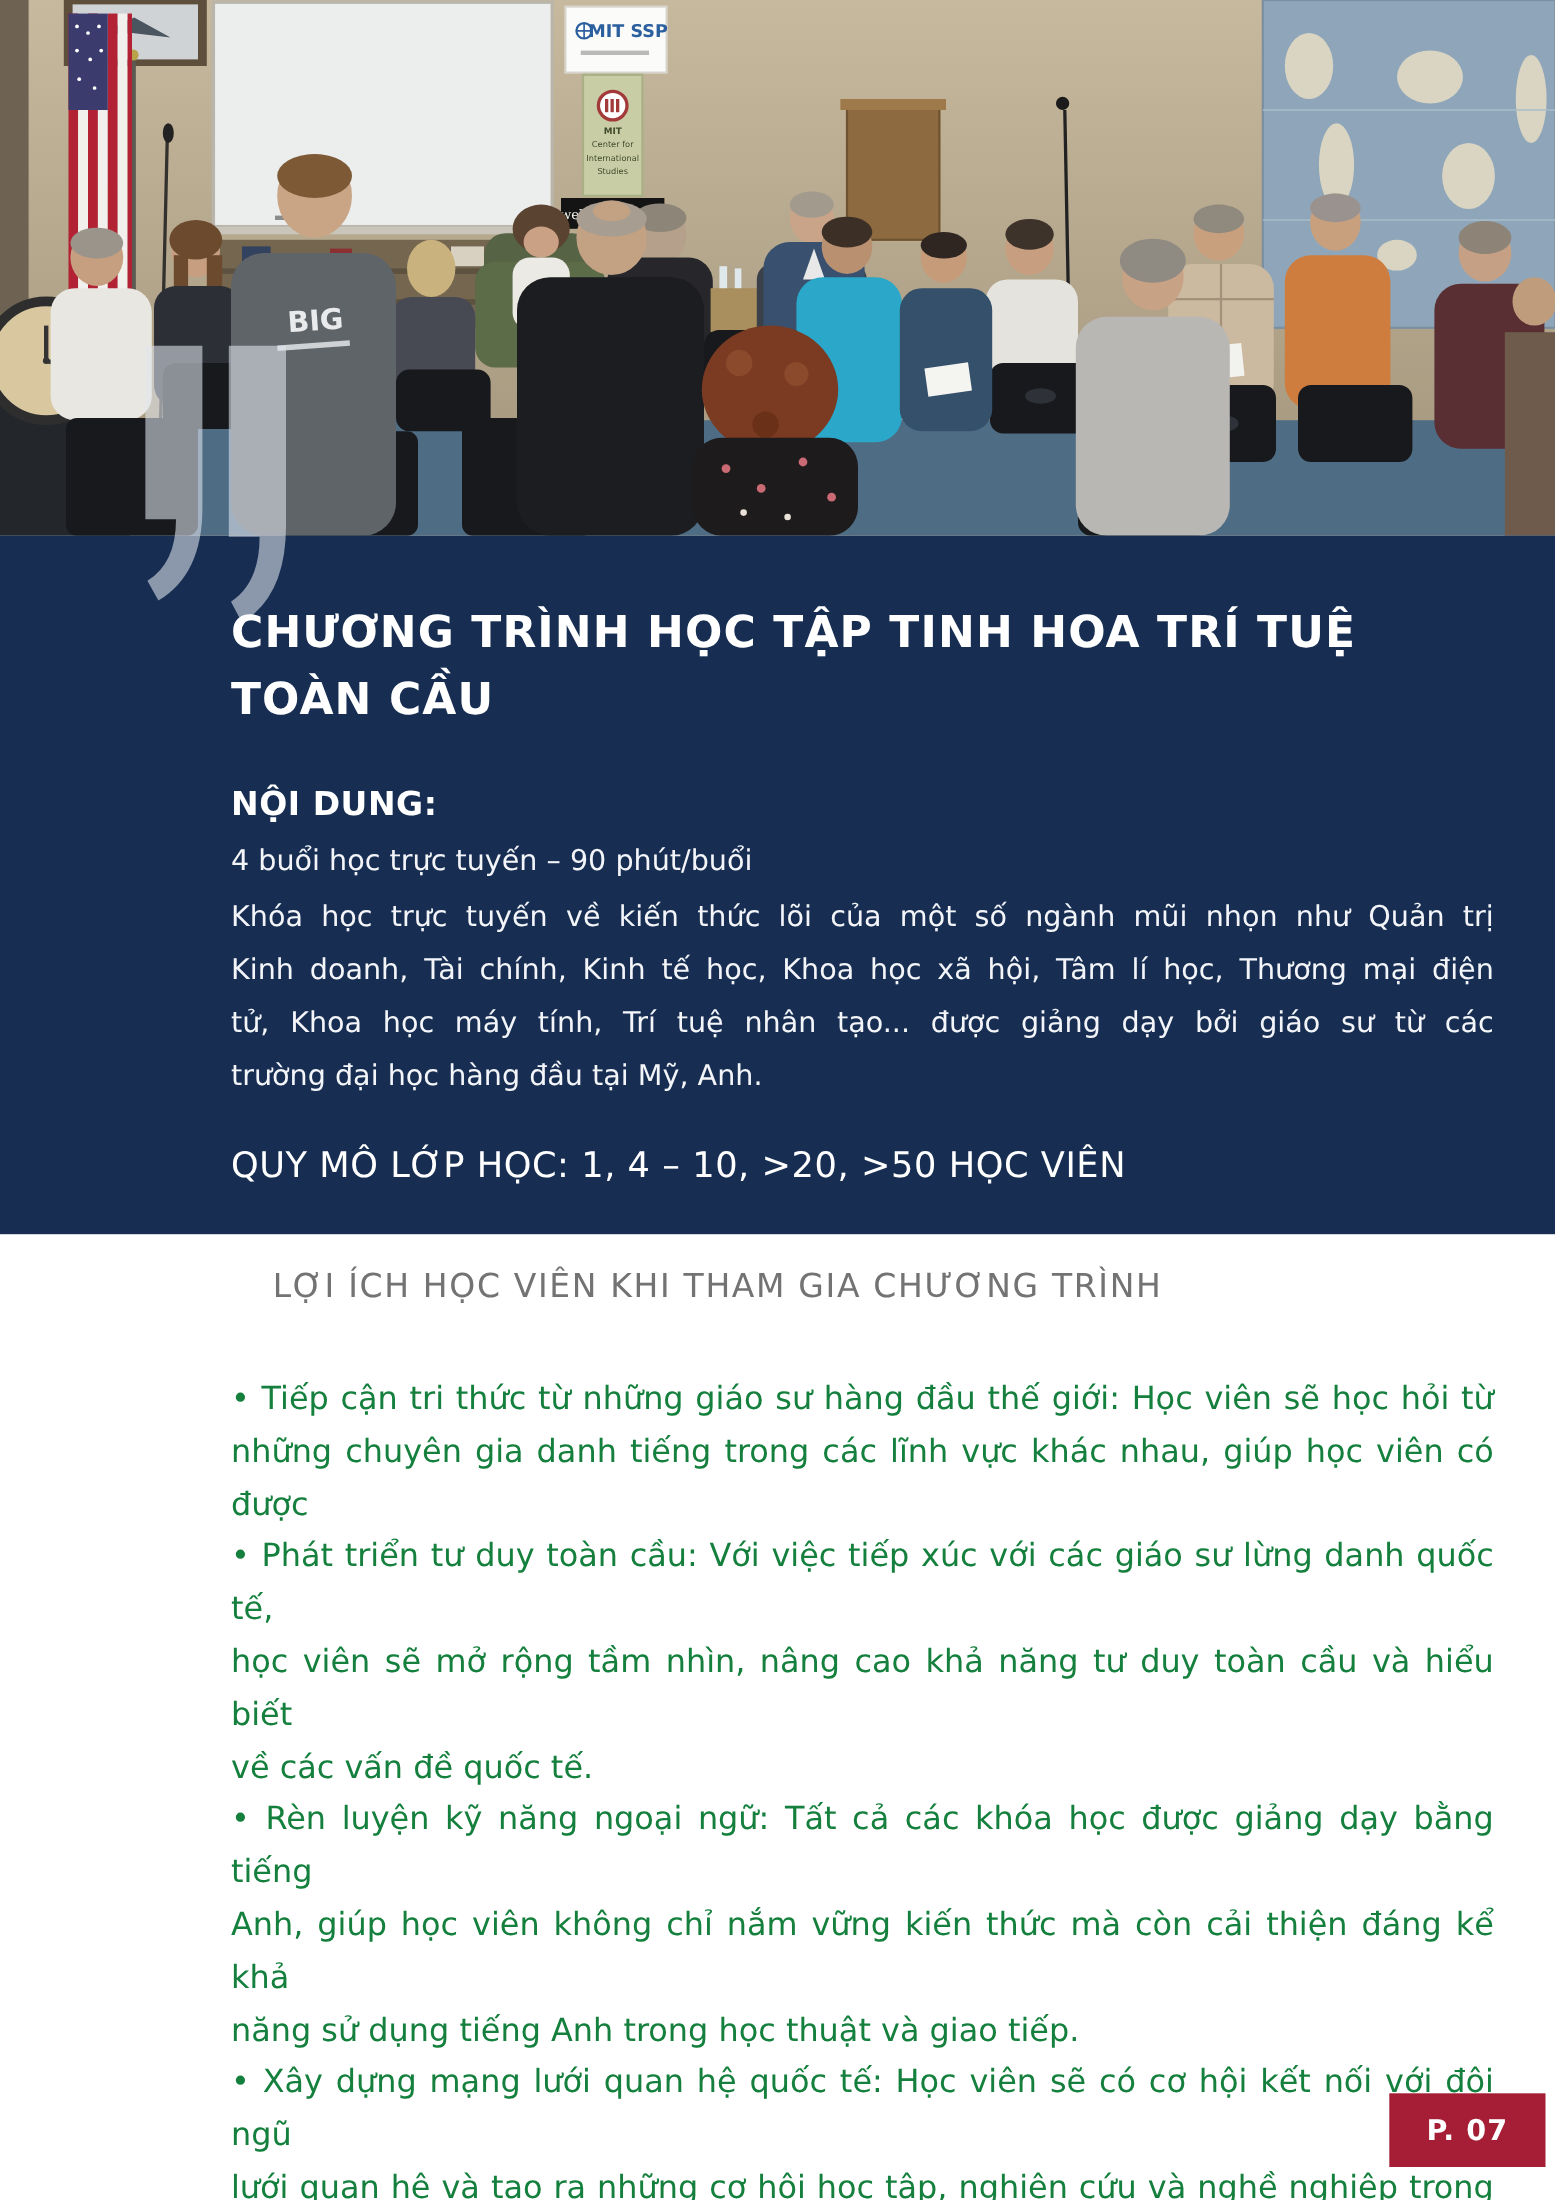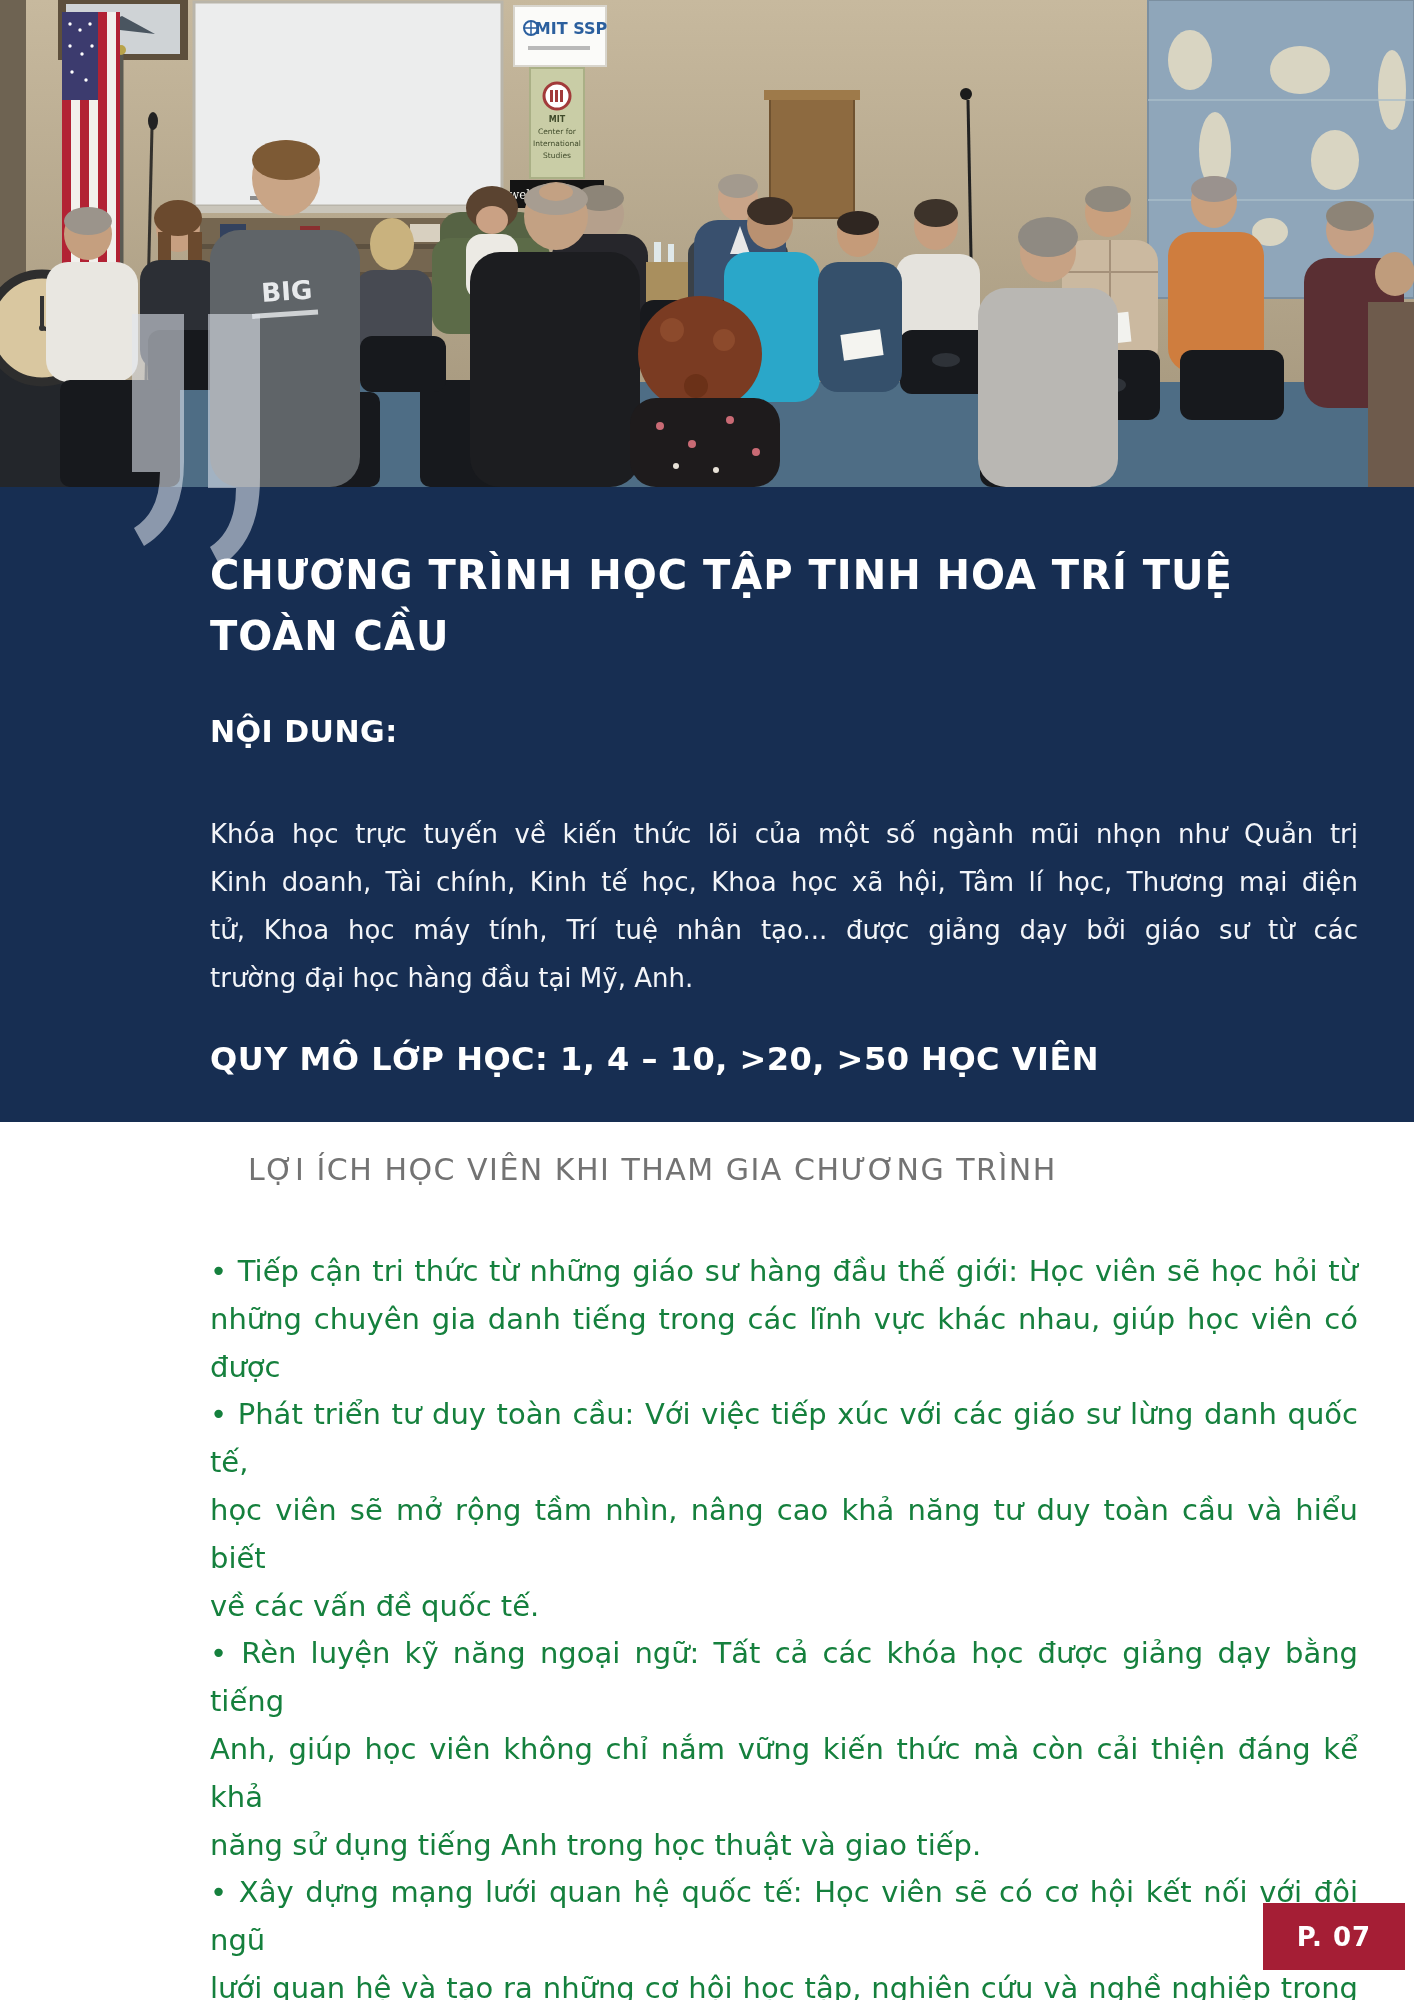--- a/index.html
+++ b/index.html
@@ -10,21 +10,21 @@
   .navy{position:absolute;left:0;top:487px;width:1414px;height:635px;background:#172E52;}
   .quote{position:absolute;left:132px;top:314px;width:150px;height:262px;z-index:5;}
   .hero-title{position:absolute;left:210px;top:545px;width:1170px;color:#ffffff;
               font-size:40px;font-weight:700;line-height:61px;letter-spacing:1px;z-index:6;}
   .noidung{position:absolute;left:210px;top:714px;color:#ffffff;font-size:30px;
            font-weight:600;letter-spacing:.5px;z-index:6;}
   .intro{position:absolute;left:210px;top:768px;color:#f3f5f9;font-size:26px;z-index:6;}
   .desc{position:absolute;left:210px;top:810px;width:1148px;color:#f3f5f9;font-size:26px;
         line-height:48px;z-index:6;}
   .quymo{position:absolute;left:210px;top:1040px;color:#ffffff;font-size:32px;
-         font-weight:700;letter-spacing:.5px;z-index:6;}
+         font-weight:400;letter-spacing:.5px;z-index:6;}
   .benefits-heading{position:absolute;left:248px;top:1152px;color:#737373;font-size:30px;
          font-weight:500;letter-spacing:1.5px;}
   .bullets{position:absolute;left:210px;top:1248px;width:1148px;color:#15803d;
          font-size:29px;line-height:47.8px;}
   .jl{text-align:justify;text-align-last:justify;}
   .jl.last{text-align-last:left;}
   .badge{position:absolute;left:1263px;top:1903px;width:142px;height:67px;background:#A51E35;
          color:#ffffff;font-size:26px;font-weight:700;letter-spacing:1px;
          display:flex;align-items:center;justify-content:center;}
 </style>
@@ -280,20 +280,21 @@
       <path d="M76 0 H128 V164 Q128 228 88 252 L78 233 Q104 216 104 174 H76 Z"></path>
     </g>
   </svg>
 
   <div class="hero-title">
     <div>CHƯƠNG TRÌNH HỌC TẬP TINH HOA TRÍ TUỆ</div>
     <div>TOÀN CẦU</div>
   </div>
 
   <div class="noidung">NỘI DUNG:</div>
+  <div class="intro">4 buổi học trực tuyến – 90 phút/buổi</div>
 
   <div class="desc">
     <div class="jl">Khóa học trực tuyến về kiến thức lõi của một số ngành mũi nhọn như Quản trị</div>
     <div class="jl">Kinh doanh, Tài chính, Kinh tế học, Khoa học xã hội, Tâm lí học, Thương mại điện</div>
     <div class="jl">tử, Khoa học máy tính, Trí tuệ nhân tạo... được giảng dạy bởi giáo sư từ các</div>
     <div class="jl last">trường đại học hàng đầu tại Mỹ, Anh.</div>
   </div>
 
   <div class="quymo">QUY MÔ LỚP HỌC: 1, 4 – 10, &gt;20, &gt;50 HỌC VIÊN</div>
 

